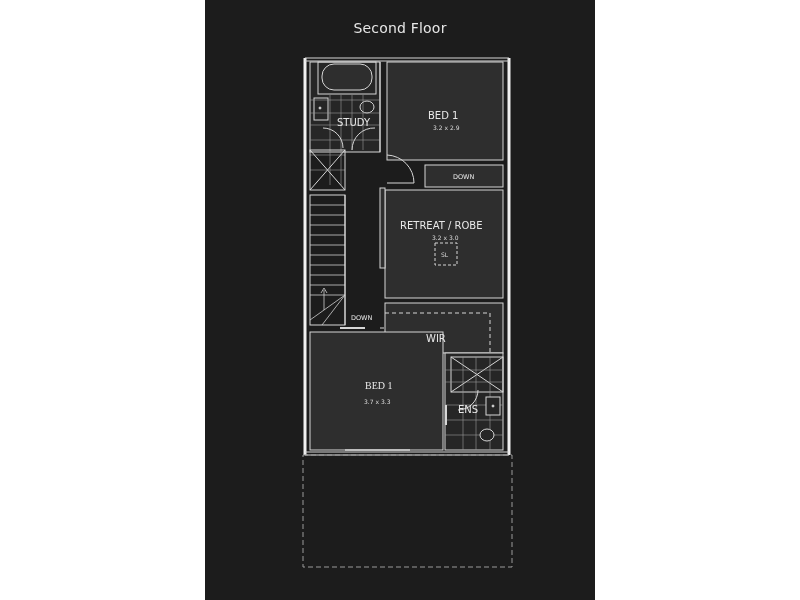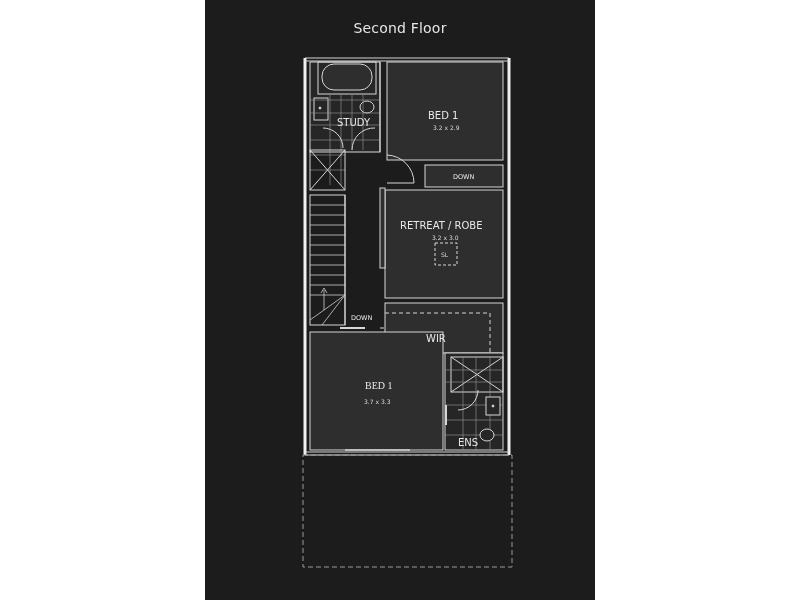--- a/index.html
+++ b/index.html
@@ -130,13 +130,13 @@
 <div class="lbl dim" style="left:432px;top:234px;">3.2 x 3.0</div>
 <div class="lbl dim" style="left:441px;top:251px;">SL</div>
 
 <div class="lbl small" style="left:351px;top:314px;text-align:right;">DOWN</div>
 
 <div class="lbl room" style="left:426px;top:333px;">WIR</div>
 
 <div class="lbl room" style="left:365px;top:380px;font-family:Liberation Serif, serif;">BED 1</div>
 <div class="lbl dim" style="left:364px;top:398px;">3.7 x 3.3</div>
 
-<div class="lbl room" style="left:458px;top:437px;">ENS</div>
+<div class="lbl room" style="left:458px;top:404px;">ENS</div>
 
 </body></html>

